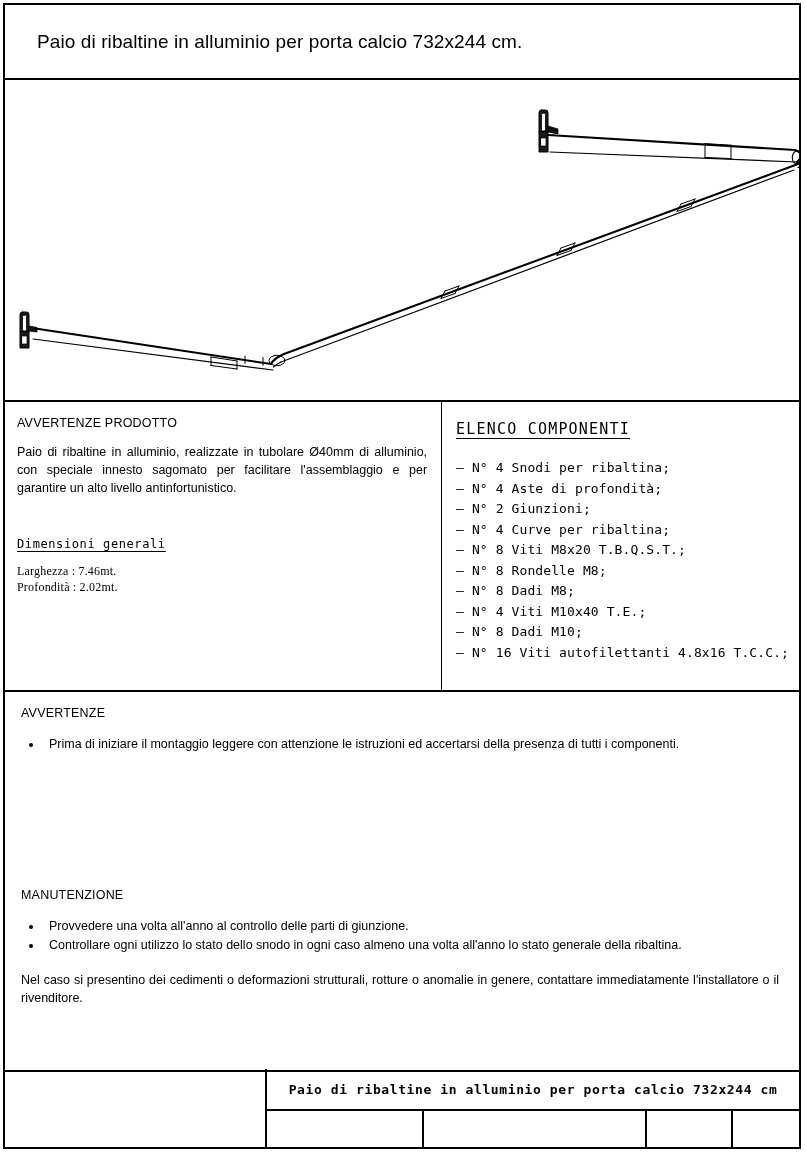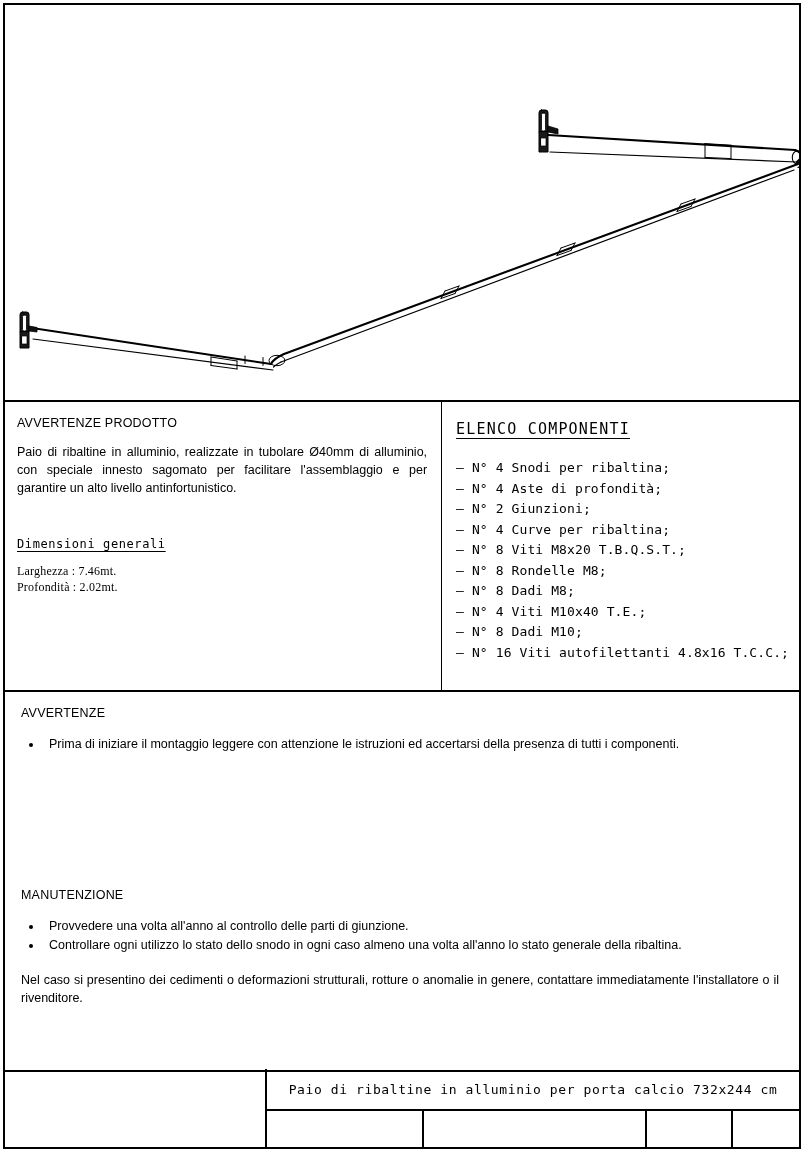--- a/index.html
+++ b/index.html
@@ -181,20 +181,21 @@
     flex-direction: column;
     box-sizing: border-box;
   }
   .tb-title-row {
     height: 42px;
     border-bottom: 2px solid #000;
     box-sizing: border-box;
     display: flex;
     align-items: center;
     justify-content: center;
+    font-weight: bold;
   }
   .tb-title-text {
     font-family: "DejaVu Sans Mono", monospace;
     font-size: 13px;
     letter-spacing: 0.6px;
     white-space: nowrap;
   }
   .tb-cells {
     flex: 1;
     display: flex;
@@ -207,20 +208,23 @@
   .tb-c1 { width: 157px; }
   .tb-c2 { width: 223px; }
   .tb-c3 { width: 86px; }
   .tb-c4 { flex: 1; }
 </style>
 </head>
 <body>
 
 <div class="sheet">
 
+  <div class="title-band">
+    <div class="doc-title">Paio di ribaltine in alluminio per porta calcio 732x244 cm.</div>
+  </div>
 
   <div class="drawing-area">
     <svg width="798" height="320" viewBox="0 0 798 320">
       <g fill="none" stroke="#000" stroke-width="1.4" stroke-linecap="round" stroke-linejoin="round">
 
         <g>
           <rect x="534" y="30" width="9" height="24" rx="2.5" fill="#1a1a1a" stroke="#000" stroke-width="1"></rect>
           <rect x="536.5" y="33" width="4" height="18" rx="1.6" fill="#ffffff" stroke="#000" stroke-width="0.8"></rect>
           <path d="M534 52 L534 72 L543 72 L543 52 Z" fill="#1a1a1a" stroke="#000" stroke-width="1"></path>
           <rect x="536" y="58" width="5" height="8" fill="#ffffff" stroke="#000" stroke-width="0.7"></rect>

